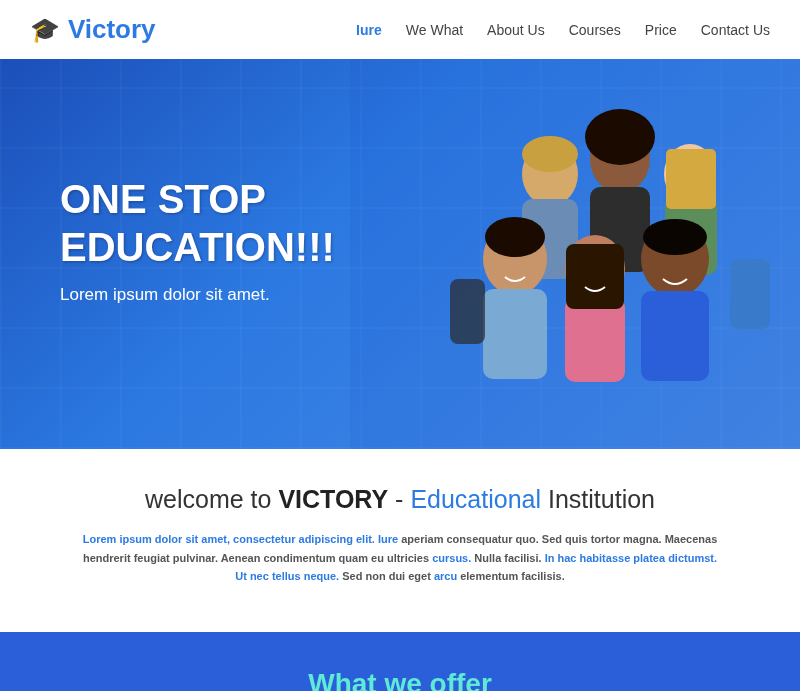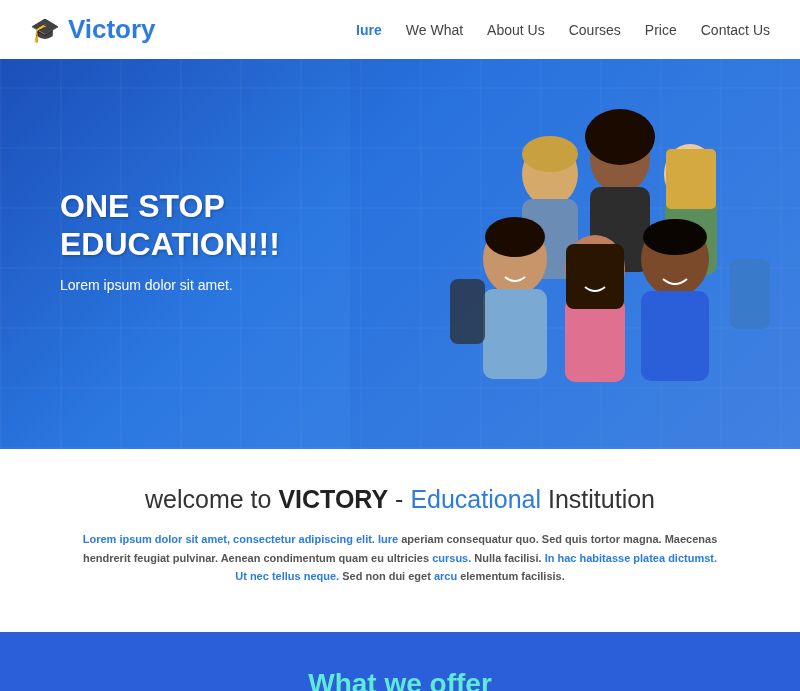--- a/index.html
+++ b/index.html
@@ -80,29 +80,29 @@
         );
     }
 
     .hero-content {
       position: relative;
       z-index: 10;
       padding-left: 60px;
       max-width: 360px;
     }
     .hero-title {
-      font-size: 32px;
+      font-size: 40px;
       font-weight: 900;
       color: #fff;
       line-height: 1.2;
       margin-bottom: 14px;
       text-shadow: 1px 1px 3px rgba(0,0,0,0.3);
     }
     .hero-subtitle {
-      font-size: 14px;
+      font-size: 17px;
       color: #fff;
       margin-bottom: 28px;
     }
     .hero-btn {
       display: inline-block;
       padding: 12px 26px;
       border: 2px solid #fff;
       color: #fff;
       font-size: 13px;
       font-weight: bold;

